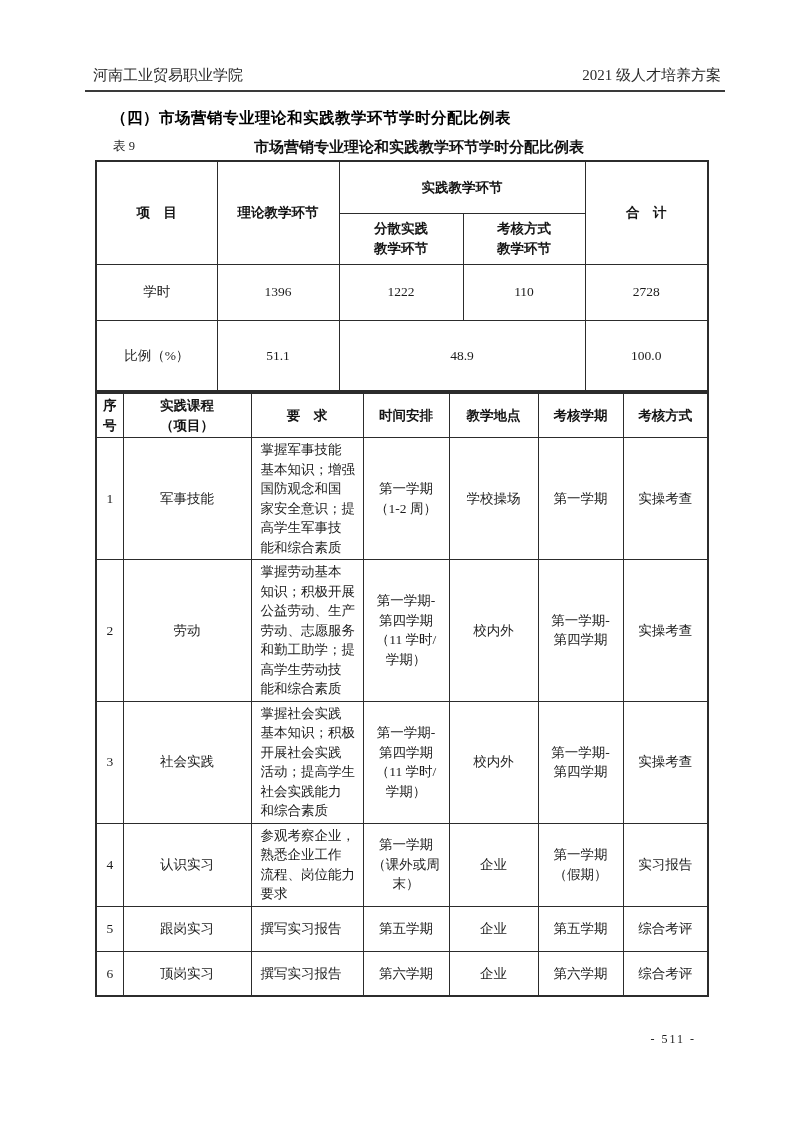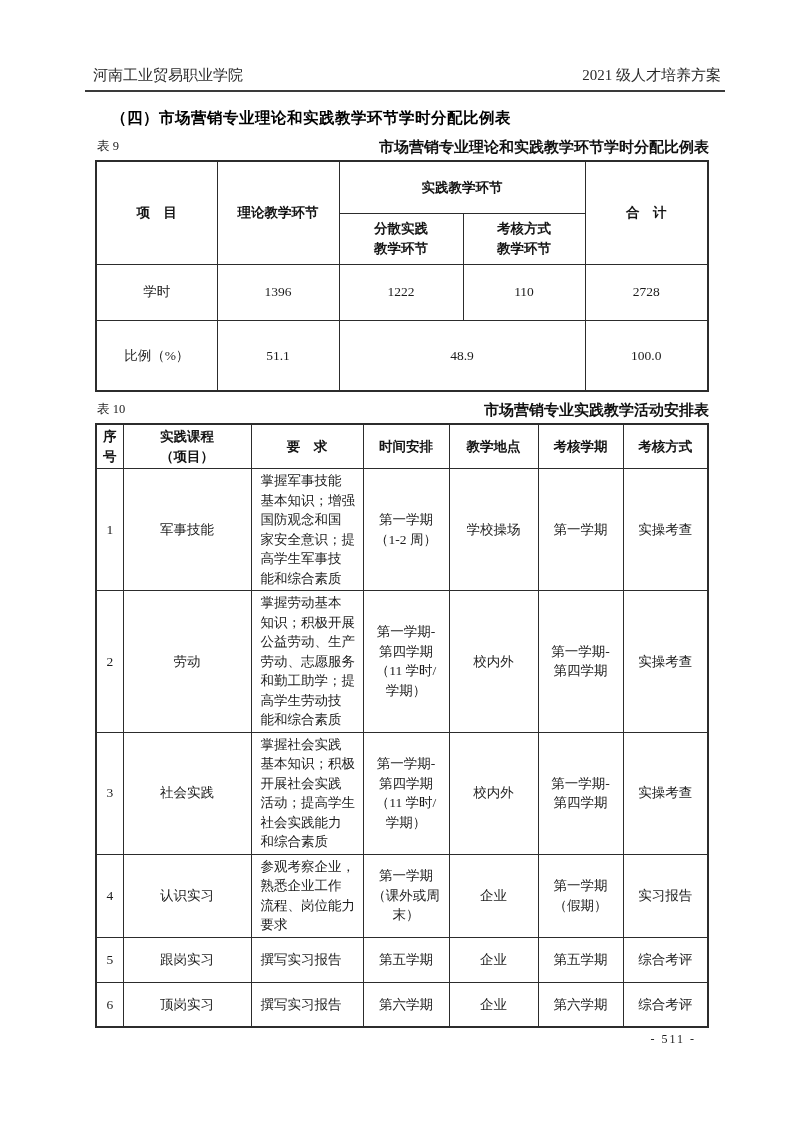--- a/index.html
+++ b/index.html
@@ -33,22 +33,22 @@
     margin-top: 16px;
     padding-left: 26px;
     font-size: 15.5px;
     letter-spacing: 0.5px;
     color: #000000;
   }
   
   .table-caption {
     position: relative;
     width: 612px;
-    margin: 7px 0 3px 12px;
-    text-align: right;
+    margin: 7px 0 3px 28px;
+    text-align: center;
     height: 21px;
     line-height: 21px;
   }
   .table-caption .tbl-label {
     position: absolute;
     left: 0; top: 0;
     font-size: 12.5px;
     font-weight: 400;
     font-family: "Liberation Serif", "DejaVu Serif", serif;
     color: #222;
@@ -155,24 +155,20 @@
         <tr class="rd2">
           <td>比例（%）</td>
           <td>51.1</td>
           <td colspan="2">48.9</td>
           <td>100.0</td>
         </tr>
       </tbody>
     </table>
 
 
-    <div class="table-caption">
-      <span class="tbl-label">表 10</span>
-      <span class="tbl-title hei">市场营销专业实践教学活动安排表</span>
-    </div>
 
     <table class="t10">
       <colgroup>
         <col style="width:27px">
           <col style="width:128px">
           <col style="width:112px">
           <col style="width:86px">
           <col style="width:89px">
           <col style="width:85px">
           <col style="width:85px">

